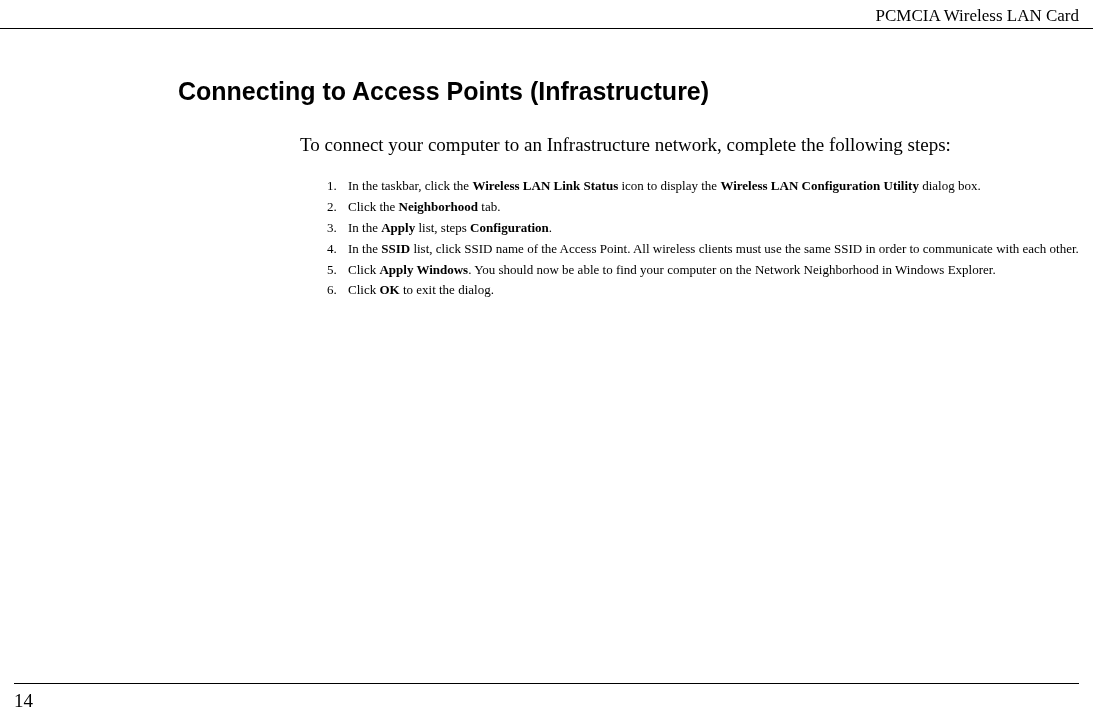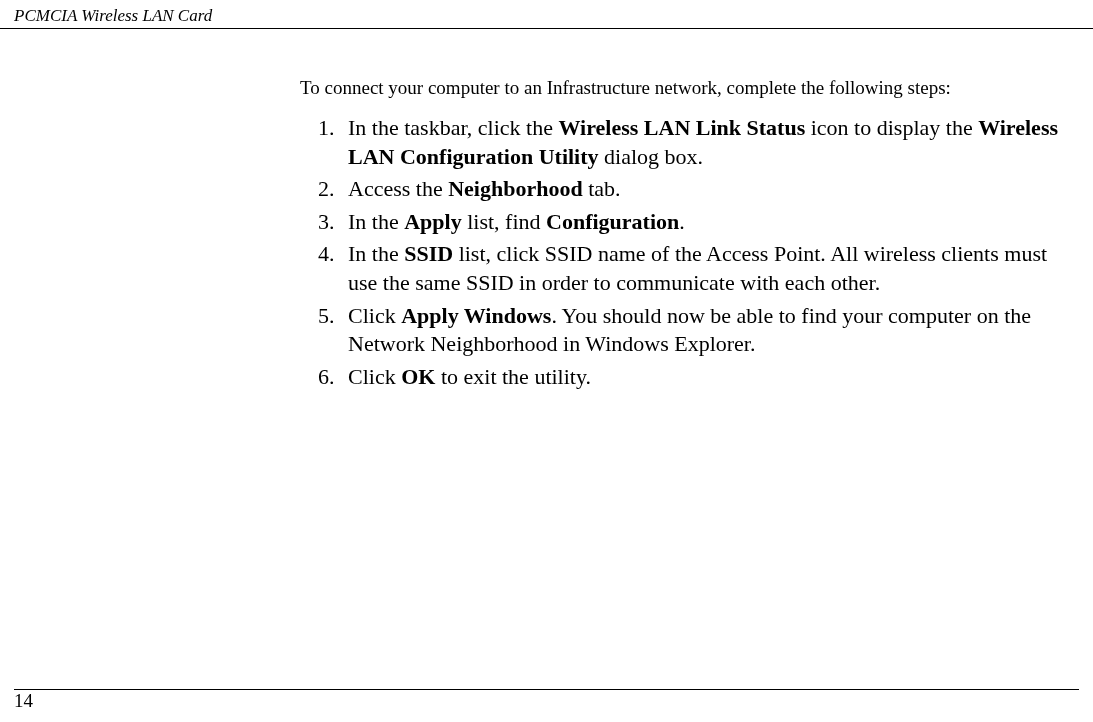--- a/index.html
+++ b/index.html
@@ -10,72 +10,74 @@
     body {
       width: 1093px;
       height: 722px;
       background: #ffffff;
       font-family: "Times New Roman", Times, serif;
       color: #000000;
       position: relative;
     }
     .header {
       padding: 6px 14px 2px 14px;
-      font-style: italic;
       font-size: 17px;
       border-bottom: 1.5px solid #000;
+      text-align: right;
     }
     .content {
       padding: 48px 14px 0 178px;
     }
     h1 {
       font-family: Arial, Helvetica, sans-serif;
       font-weight: bold;
       font-size: 25px;
       margin-bottom: 28px;
     }
     .intro {
       font-size: 19px;
       margin-left: 122px;
-      margin-bottom: 15px;
+      margin-bottom: 22px;
     }
     ol {
       margin-left: 122px;
       padding-left: 40px;
-      font-size: 22px;
+      font-size: 13px;
     }
     ol li {
       margin-bottom: 4px;
       padding-left: 8px;
       line-height: 1.3;
     }
     .b {
       font-weight: bold;
     }
     .footer {
       position: absolute;
       bottom: 10px;
       left: 14px;
       right: 14px;
       border-top: 1.5px solid #000;
+      padding-top: 6px;
       font-size: 19px;
     }
   </style>
 </head>
 <body>
 
 <div class="header">PCMCIA Wireless LAN Card</div>
 
 <div class="content">
+  <h1>Connecting to Access Points (Infrastructure)</h1>
   <p class="intro">To connect your computer to an Infrastructure network, complete the following steps:</p>
   <ol>
     <li><span>In the taskbar, click the </span><span class="b">Wireless LAN Link Status</span><span> icon to display the </span><span class="b">Wireless LAN Configuration Utility</span><span> dialog box.</span></li>
-    <li><span>Access the </span><span class="b">Neighborhood</span><span> tab.</span></li>
-    <li><span>In the </span><span class="b">Apply</span><span> list, find </span><span class="b">Configuration</span><span>.</span></li>
+    <li><span>Click the </span><span class="b">Neighborhood</span><span> tab.</span></li>
+    <li><span>In the </span><span class="b">Apply</span><span> list, steps </span><span class="b">Configuration</span><span>.</span></li>
     <li><span>In the </span><span class="b">SSID</span><span> list, click SSID name of the Access Point. All wireless clients must use the same SSID in order to communicate with each other.</span></li>
     <li><span>Click </span><span class="b">Apply Windows</span><span>. You should now be able to find your computer on the Network Neighborhood in Windows Explorer.</span></li>
-    <li><span>Click </span><span class="b">OK</span><span> to exit the utility.</span></li>
+    <li><span>Click </span><span class="b">OK</span><span> to exit the dialog.</span></li>
   </ol>
 </div>
 
 <div class="footer">
   <span>14</span>
 </div>
 
 </body></html>

